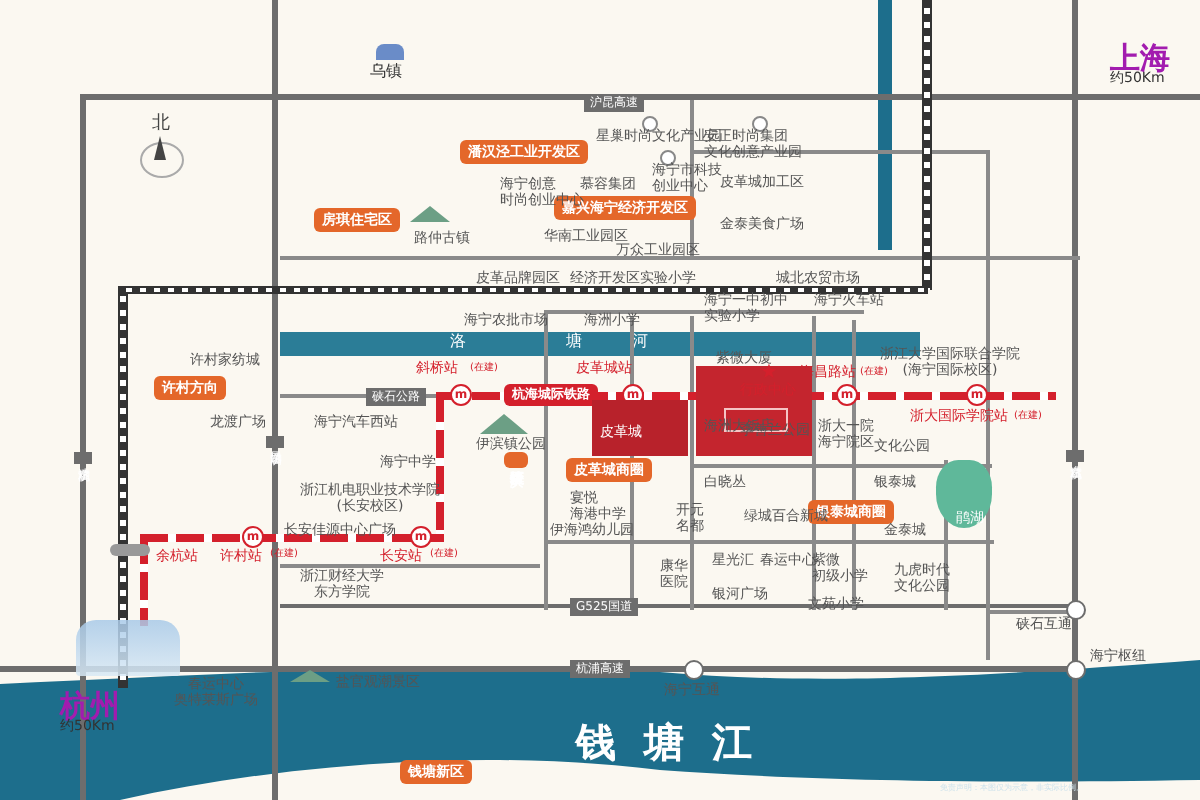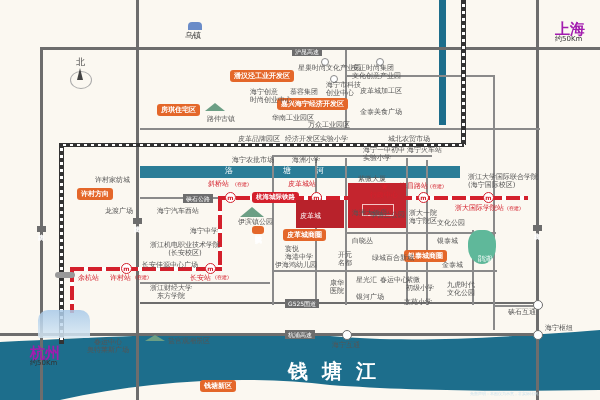--- a/index.html
+++ b/index.html
@@ -156,40 +156,40 @@
 时尚创业中心</div>
 <div class="label" style="left:290px;top:89px;">慕容集团</div>
 <div class="label" style="left:272px;top:115px;">华南工业园区</div>
 <div class="label" style="left:308px;top:122px;">万众工业园区</div>
 <div class="label" style="left:360px;top:88px;">皮革城加工区</div>
 <div class="label" style="left:360px;top:109px;">金泰美食广场</div>
 <div class="label" style="left:207px;top:116px;">路仲古镇</div>
 <div class="label" style="left:238px;top:136px;">皮革品牌园区</div>
 <div class="label" style="left:285px;top:136px;">经济开发区实验小学</div>
 <div class="label" style="left:388px;top:136px;">城北农贸市场</div>
-<div class="label" style="left:352px;top:147px;white-space:pre;margin-left:11px;">海宁一中初中
+<div class="label" style="left:352px;top:147px;white-space:pre;">海宁一中初中
 实验小学</div>
 <div class="label" style="left:232px;top:157px;">海宁农批市场</div>
 <div class="label" style="left:292px;top:157px;">海洲小学</div>
 <div class="label" style="left:407px;top:147px;">海宁火车站</div>
 <div class="label" style="left:95px;top:177px;">许村家纺城</div>
 <div class="label" style="left:105px;top:208px;">龙渡广场</div>
 <div class="label" style="left:157px;top:208px;">海宁汽车西站</div>
 <div class="label" style="left:190px;top:228px;">海宁中学</div>
 <div class="label" style="left:150px;top:242px;white-space:pre;text-align:center;">浙江机电职业技术学院
 (长安校区)</div>
 <div class="label" style="left:142px;top:262px;">长安佳源中心广场</div>
 <div class="label" style="left:150px;top:285px;white-space:pre;text-align:center;">浙江财经大学
 东方学院</div>
 <div class="label" style="left:238px;top:219px;">伊滨镇公园</div>
 <div class="label" style="left:358px;top:176px;">紫微大厦</div>
 <div class="label" style="left:370px;top:192px;color:#d4202c;">行政中心</div>
 <div class="label" style="left:352px;top:210px;white-space:pre;">海洲大饭店</div>
 <div class="label" style="left:370px;top:212px;">李善兰公园</div>
-<div class="label" style="left:440px;top:174px;white-space:pre;margin-left:28px;">浙江大学国际联合学院
+<div class="label" style="left:440px;top:174px;white-space:pre;text-align:center;">浙江大学国际联合学院
 (海宁国际校区)</div>
 <div class="label" style="left:409px;top:210px;white-space:pre;">浙大一院
 海宁院区</div>
 <div class="label" style="left:437px;top:220px;">文化公园</div>
 <div class="label" style="left:437px;top:238px;">银泰城</div>
 <div class="label" style="left:442px;top:262px;">金泰城</div>
 <div class="label" style="left:330px;top:238px;margin-left:22px;">白晓丛</div>
 <div class="label" style="left:338px;top:252px;white-space:pre;">开元
 名都</div>
 <div class="label" style="left:372px;top:255px;">绿城百合新城</div>

